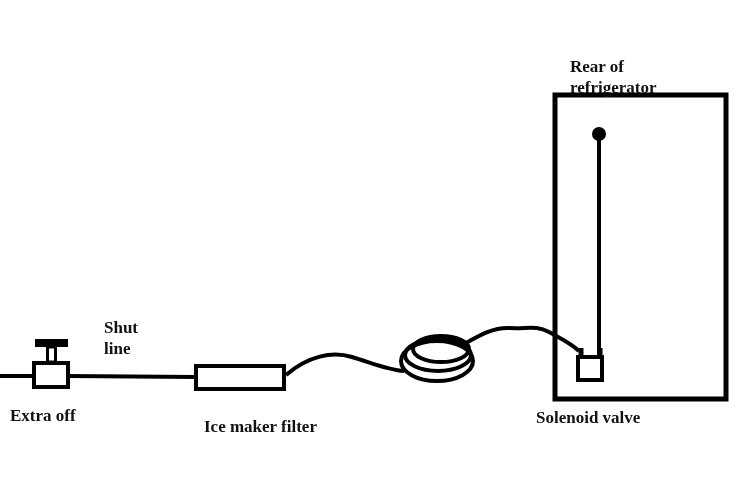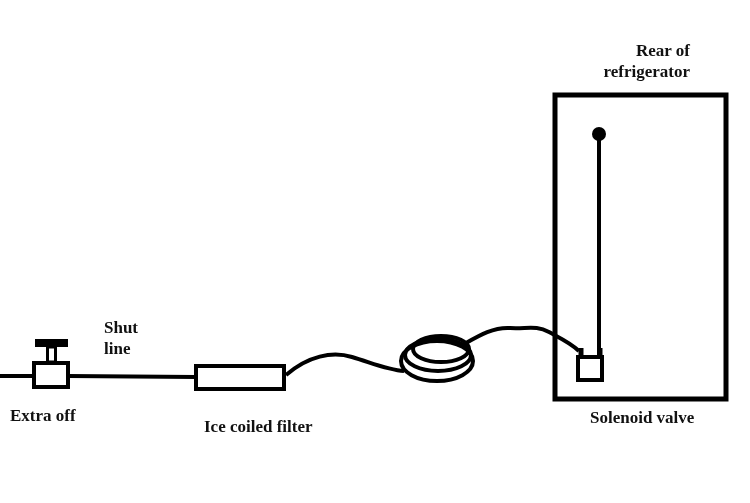--- a/index.html
+++ b/index.html
@@ -21,21 +21,21 @@
     top: 0;
   }
   .lbl {
     position: absolute;
     font-weight: bold;
     font-size: 17px;
     line-height: 21px;
     color: #111111;
     white-space: normal;
   }
-  .lbl.center { text-align: right; }
+  .lbl.center { text-align: left; margin-top: 16px; }
 </style>
 </head>
 <body>
 
 <div class="canvas">
 
   <svg width="750" height="503" viewBox="0 0 750 503">
 
     <g>
       <rect x="555" y="95" width="171" height="304" fill="#ffffff" stroke="#000000" stroke-width="5"></rect>
@@ -81,17 +81,17 @@
       <path d="M 466 343 C 480 335, 494 327, 510 328 C 527 329, 536 325, 549 332 C 560 338, 571 343, 579 351" fill="none" stroke="#000000" stroke-width="4"></path>
     </g>
   </svg>
 
   <div class="lbl center" style="left:570px; top:40px; width:120px;">Rear of refrigerator</div>
 
   <div class="lbl" style="left:104px; top:317px; width:62px;">Shut line</div>
 
   <div class="lbl" style="left:10px; top:405px;">Extra off</div>
 
-  <div class="lbl" style="left:204px; top:416px;">Ice coiled filter</div>
+  <div class="lbl" style="left:204px; top:416px;">Ice maker filter</div>
 
 
-  <div class="lbl" style="left:590px; top:407px;text-align:right;">Solenoid valve</div>
+  <div class="lbl" style="left:536px; top:407px;text-align:right;">Solenoid valve</div>
 </div>
 
 </body></html>

